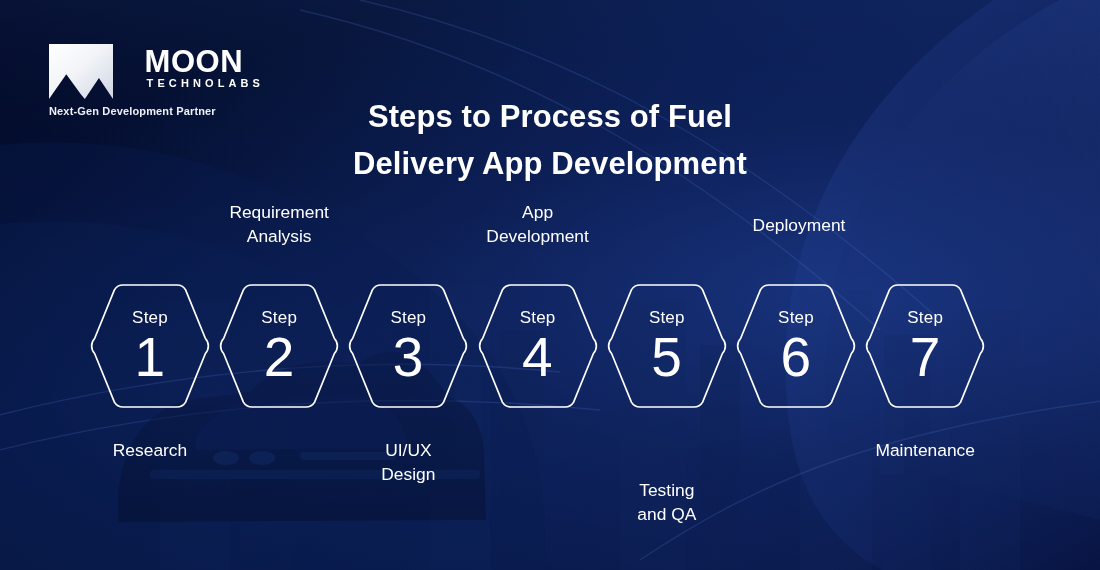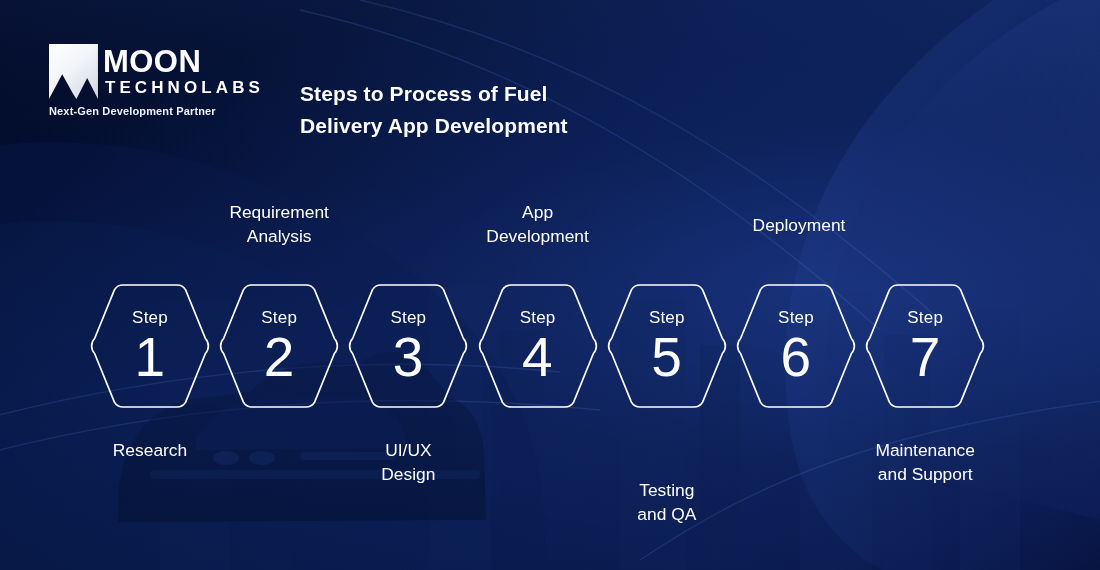--- a/index.html
+++ b/index.html
@@ -28,33 +28,33 @@
     background:linear-gradient(138deg,#ffffff 0%,#f2f4f8 46%,#cfd6e2 100%);
     -webkit-clip-path: polygon(0% 0%, 100% 0%, 100% 100%, 78% 62%, 56% 100%, 50% 92%, 27% 55%, 0% 100%);
     clip-path: polygon(0% 0%, 100% 0%, 100% 100%, 78% 62%, 56% 100%, 50% 92%, 27% 55%, 0% 100%);
   }
   .logo-words { padding-top:3px; }
   .logo-name {
     color:#ffffff; font-size:31px; font-weight:700;
     letter-spacing:0.5px; line-height:0.98;
   }
   .logo-sub {
-    color:#ffffff; font-size:17px; font-weight:600;
+    color:#ffffff; font-size:11px; font-weight:600;
     letter-spacing:4.1px; line-height:1.25; padding-left:2px;
   }
   .logo-tag {
     color:#eef1f7; font-size:11px; font-weight:600;
     letter-spacing:0.15px; margin-top:6px; white-space:nowrap;
   }
 
   
   .title {
-    position:absolute; left:300px; top:78px; width:500px;
-    color:#ffffff;
-    font-size:21px; font-weight:700; line-height:1.52;
+    position:absolute; left:300px; top:93px; width:500px;
+    text-align:center; color:#ffffff;
+    font-size:31px; font-weight:700; line-height:1.52;
     letter-spacing:0.1px;
   }
   .title div { white-space:nowrap; }
 
   
   .steps { position:absolute; left:0; top:0; width:1100px; height:570px; }
   .hexwrap { position:absolute; width:120px; height:130px; }
   .hex {
     position:absolute; left:0; top:0; width:120px; height:130px;
   }
@@ -231,17 +231,16 @@
       </div>
       <div class="hexwrap" style="left: 865.2px; top: 281px; z-index: 16;">
         <svg class="hex" viewBox="0 0 120 130">
           <path d="M33,4 L87,4 A10,10 0 0 1 95.6,8.9 L115.4,57.5 A11,11 0 0 1 115.4,72.5 L95.6,121.1 A10,10 0 0 1 87,126 L33,126 A10,10 0 0 1 24.4,121.1 L4.6,72.5 A11,11 0 0 1 4.6,57.5 L24.4,8.9 A10,10 0 0 1 33,4 Z" fill="none" stroke="#ffffff" stroke-width="1.7" stroke-linejoin="round"></path>
         </svg>
         <div class="hex-label hex-step">Step</div>
         <div class="hex-label hex-num">7</div>
       </div>
       <div class="caption below" style="left: 810.2px; top: 438px; z-index: 40;">
         <div>Maintenance</div>
-        <div>and Support</div>
       </div>
     </div>
 
 </div>
 
 </body></html>

